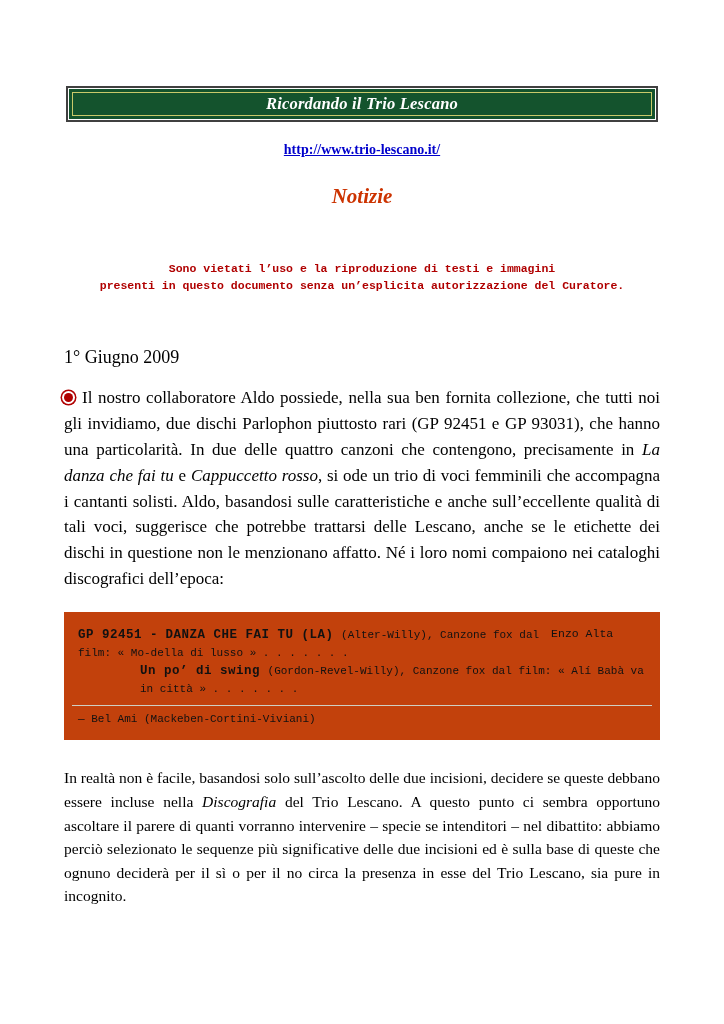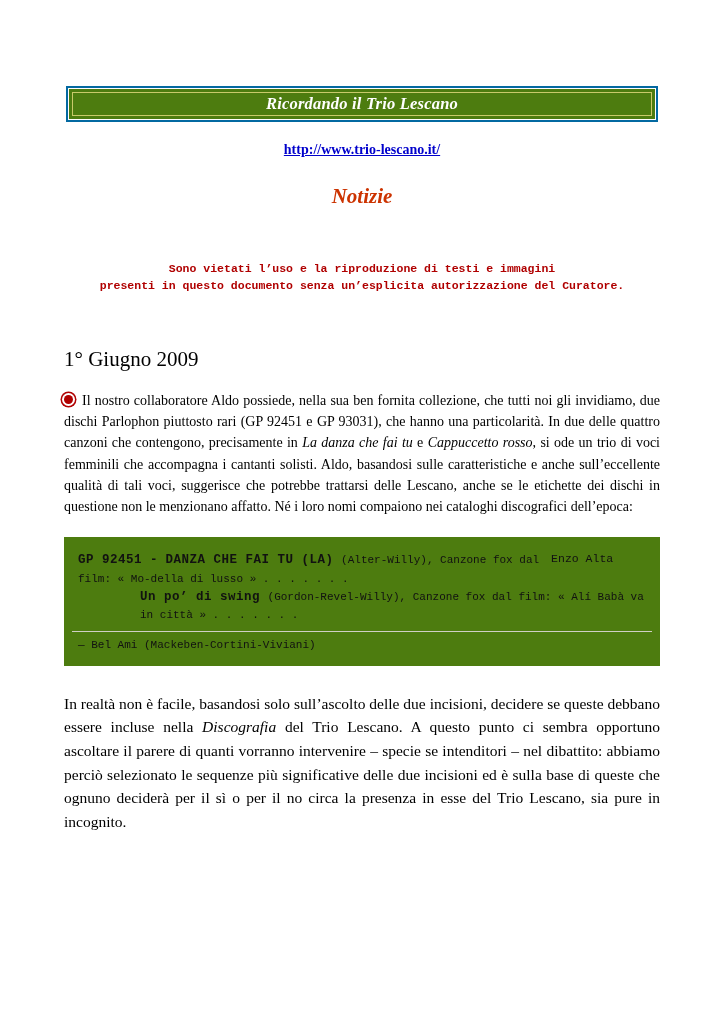--- a/index.html
+++ b/index.html
@@ -25,22 +25,22 @@
 
   
   .banner-wrap {
     margin-top: 86px;
     display: flex;
     justify-content: center;
   }
   .banner {
     width: 588px;
     height: 32px;
-    background: #4d7c0f;
-    border: 2px solid #0369a1;
+    background: #14532d;
+    border: 2px solid #404040;
     box-shadow: 0 0 0 1px #ffffff inset;
     display: flex;
     align-items: center;
     justify-content: center;
     text-align: center;
   }
   .banner-inner {
     width: 578px;
     height: 22px;
     border: 1px solid #c9c96a;
@@ -100,26 +100,26 @@
     color: #b00000;
     font-family: Liberation Mono, monospace;
     font-weight: bold;
     font-size: 11.5px;
     line-height: 1.45;
   }
 
   
   .date-line {
     margin-top: 50px;
-    font-size: 21px;
+    font-size: 18px;
     line-height: 1.5;
   }
   .para {
     margin-top: 14px;
-    font-size: 14px;
+    font-size: 17px;
     line-height: 1.52;
     text-align: justify;
   }
   .para em { font-style: italic; }
   .bullet-sq {
     display: inline-block;
     width: 9px;
     height: 9px;
     background: #b00000;
     border-radius: 50%;
@@ -128,21 +128,21 @@
     position: relative;
     top: -1px;
   }
 
   
   .scan {
     margin: 20px 0 0 0;
     width: 596px;
     margin-left: auto;
     margin-right: auto;
-    background: #4d7c0f;
+    background: #c2410c;
     font-family: "Liberation Mono", monospace;
     color: #111;
     padding: 8px 0 4px 0;
     position: relative;
   }
   .scan-block-a {
     padding: 6px 14px 4px 14px;
     font-size: 12.5px;
     line-height: 1.45;
     position: relative;

